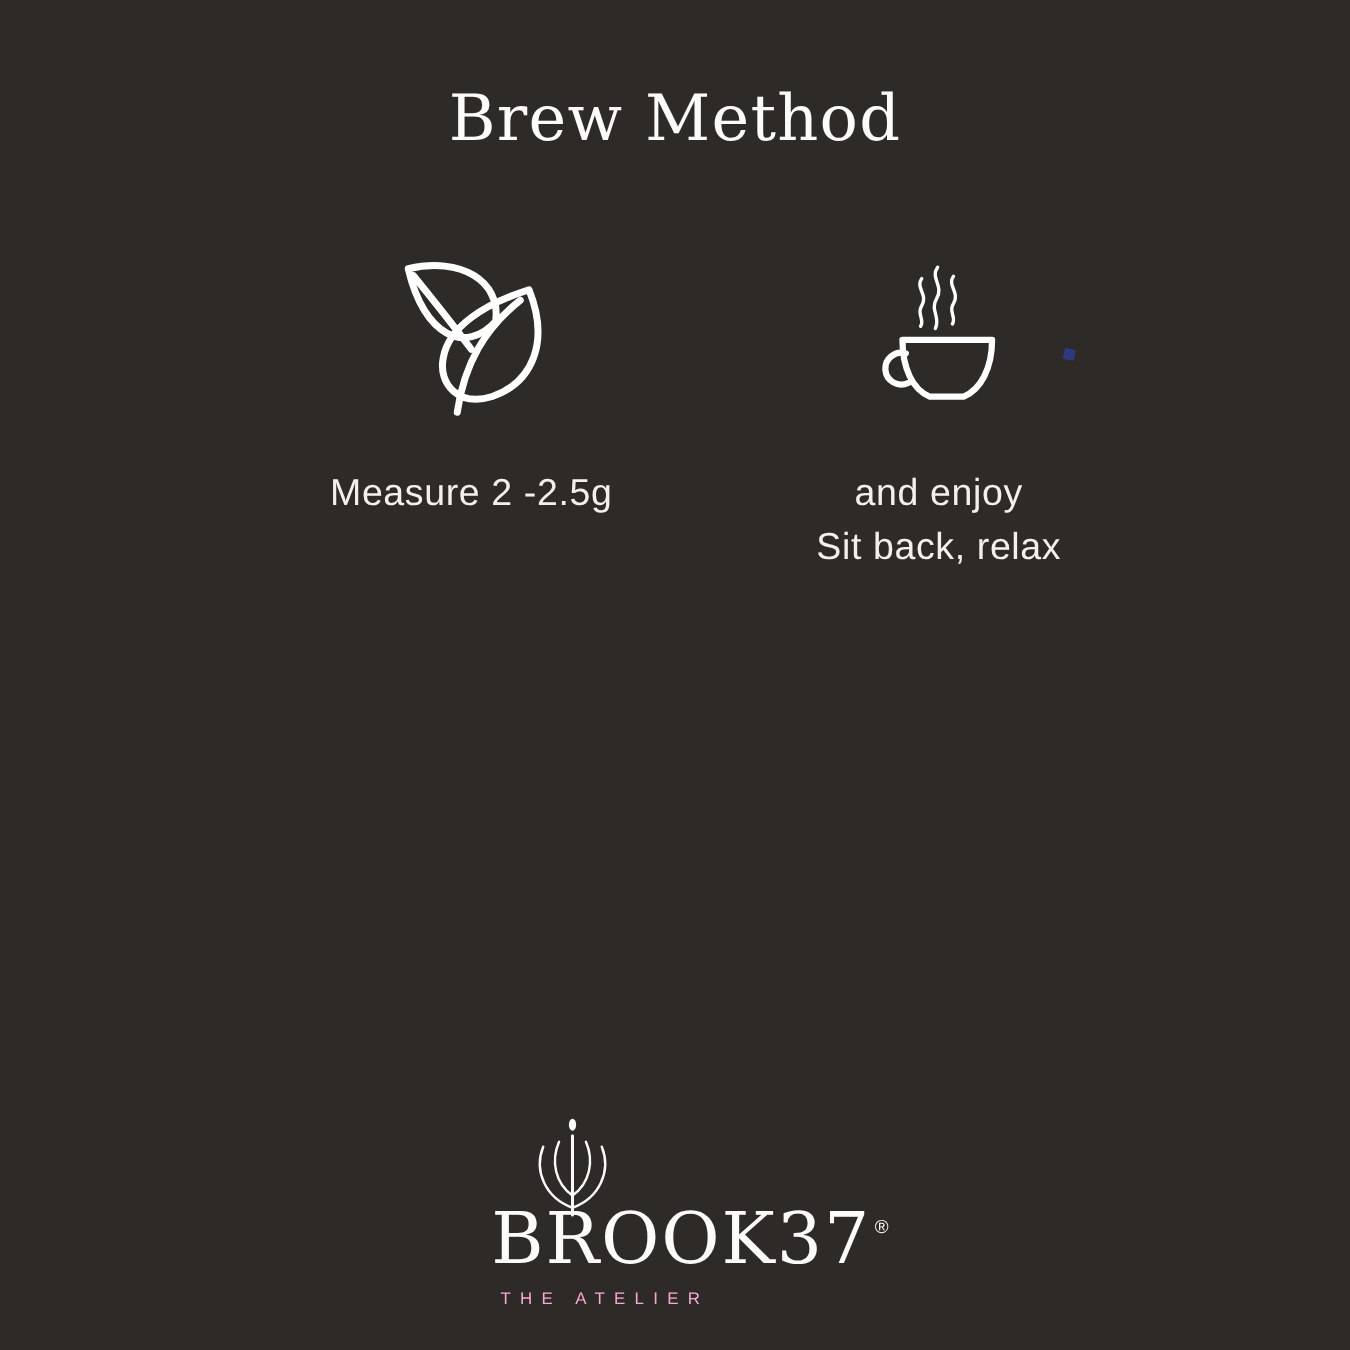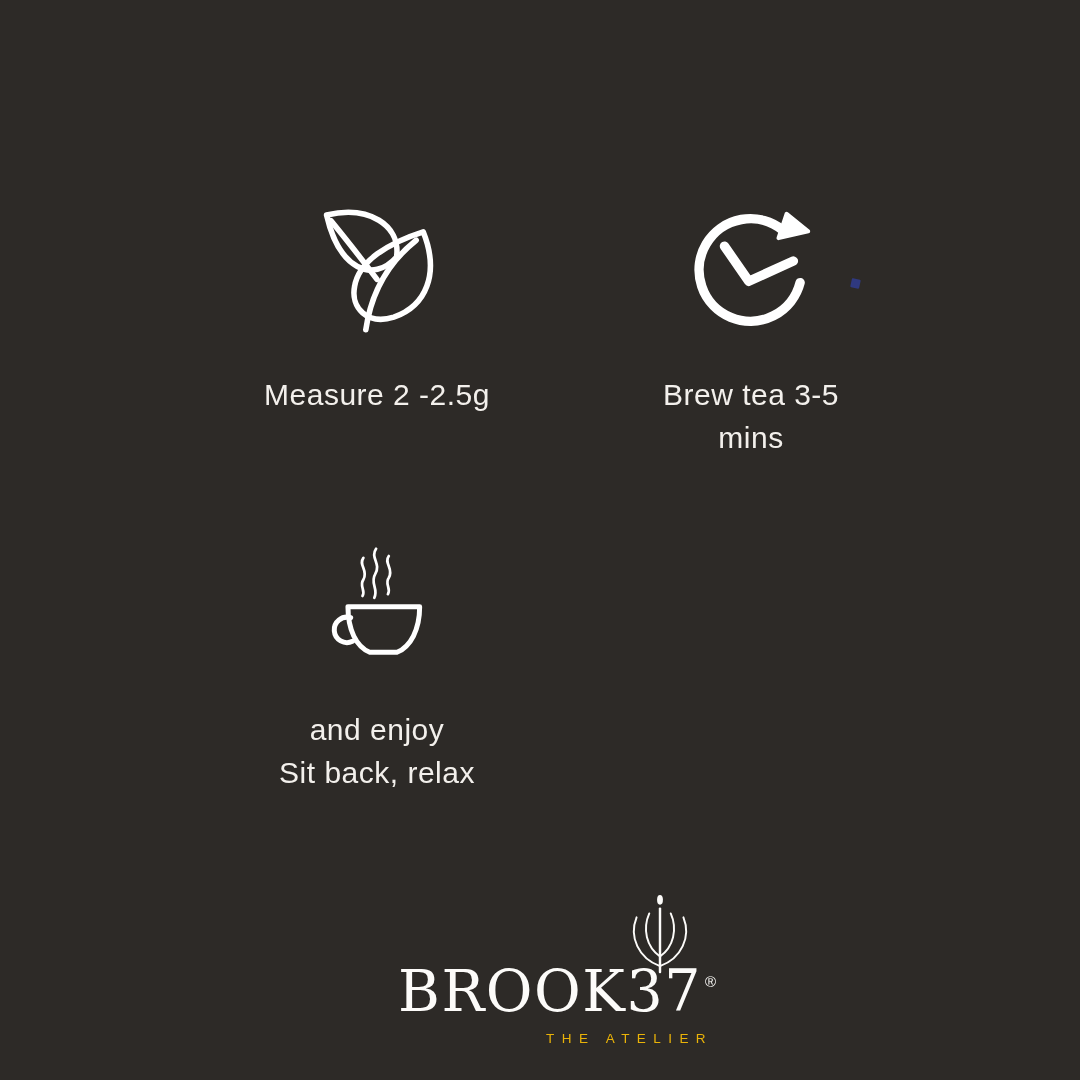--- a/index.html
+++ b/index.html
@@ -31,83 +31,71 @@
   }
   .caption{margin-top:20px;text-align:center;}
   .cap-line{
     font-size:30px;line-height:43px;
     color:var(--text,#f3f0ec);letter-spacing:0.5px;
   }
   
   .logo{
     position:absolute;left:0;right:0;top:892px;
     width:320px;margin:0 auto;transform:translateX(13px);
-    display:flex;flex-direction:column;align-items:flex-end;
+    display:flex;flex-direction:column;align-items:flex-start;
   }
   .flourish{transform:translateX(6px);}
   .brand-row{
     margin-top:-16px;
     font-family:"DejaVu Serif","Liberation Serif",serif;
     font-weight:400;font-size:57px;letter-spacing:1.5px;
     color:var(--title,#fcfbf9);white-space:nowrap;
   }
   .brand-row sup{
     font-size:15px;letter-spacing:0;
     position:relative;top:-4px;left:3px;
     font-family:"Liberation Sans",sans-serif;
   }
   .tagline{
     margin-top:7px;
     font-size:13.5px;letter-spacing:0.55em;text-indent:0.55em;
-    color:#eab308;
+    color:#f9a8d4;
   }
   
   .artifact{
     position:absolute;left:851px;top:279px;width:9px;height:9px;
     background:var(--artifact,#3246c8);opacity:.55;border-radius:1px;
     transform:rotate(12deg);
   }
   svg{display:block;}
 </style>
 </head>
 <body>
 
 <div class="canvas" style="--bg: #2d2a27; --title: #fcfbf9; --text: #f3f0ec; --artifact: #3246c8;">
 
+  <h1 class="title">Brew Method</h1>
 
   <div class="grid">
 
     <div class="cell">
       <div class="icon-box">
         <svg width="140" height="140" viewBox="0 0 100 100" fill="none" stroke="#ffffff" stroke-width="4" stroke-linecap="round" stroke-linejoin="round">
           <path d="M14,10 C44,3 67,17 64,40 C47,59 23,49 14,10 Z"></path>
           <path d="M17,14 C30,30 41,44 50,56"></path>
           <path d="M83,22 C95,52 85,75 62,83 C43,89 31,76 34,61 C37,43 58,30 83,22 Z"></path>
           <path d="M78,28 C58,44 46,64 42,92"></path>
         </svg>
       </div>
       <div class="caption">
         <div class="cap-line">Measure 2 -2.5g</div>
       </div>
     </div>
 
 
-    <div class="cell">
-      <div class="icon-box">
-        <svg width="135" height="135" viewBox="0 0 100 100" fill="none" stroke="#ffffff" stroke-width="7" stroke-linecap="round" stroke-linejoin="round">
-          <path d="M73,20 A38,38 0 1 0 86,59"></path>
-          <path d="M30,32 L48,58 L81,43"></path>
-          <path d="M70,26 L92,21 L76,8 Z" fill="#ffffff" stroke-width="3"></path>
-        </svg>
-      </div>
-      <div class="caption">
-        <div class="cap-line">Brew tea 3-5</div>
-        <div class="cap-line">mins</div>
-      </div>
-    </div>
 
     <div class="cell">
       <div class="icon-box">
         <svg width="118" height="133" viewBox="0 0 130 145" fill="none" stroke="#ffffff" stroke-linecap="round" stroke-linejoin="round">
           <g stroke-width="3">
             <path d="M50,20 C44,28 56,34 50,44 C45,51 53,56 49,62"></path>
             <path d="M64,10 C57,20 70,26 63,38 C57,48 67,54 62,64"></path>
             <path d="M78,18 C72,26 84,32 78,42 C73,49 81,54 77,60"></path>
           </g>
           <g stroke-width="5.5">

